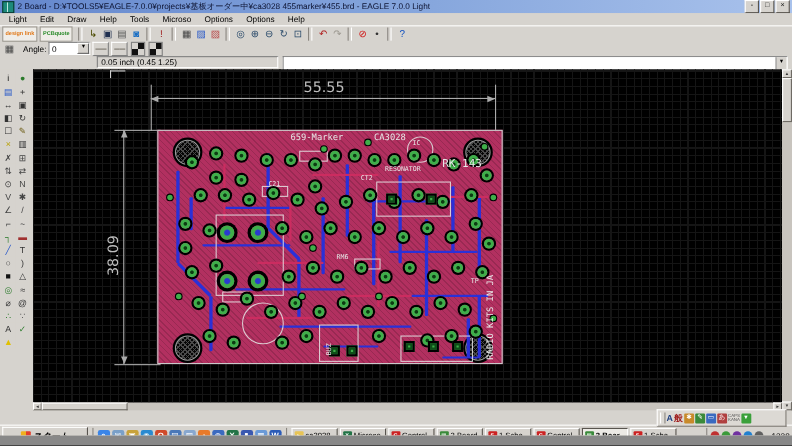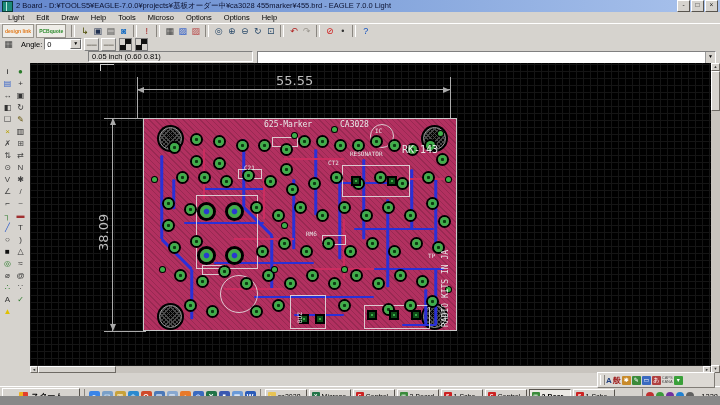--- a/index.html
+++ b/index.html
@@ -193,21 +193,21 @@
       <span class="val">0</span>
       <span class="drop">▼</span>
     </div>
     <div class="mini-btn">▬▬</div>
     <div class="mini-btn">▬▬</div>
     <div class="check-btn"></div>
     <div class="check-btn"></div>
   </div>
 
   <div class="coordrow">
-    <div class="coordbox">0.05 inch (0.60 0.81)</div>
+    <div class="coordbox">0.05 inch (0.45 1.25)</div>
     <div class="cmdwrap">
       <input value="" style="">
       <span class="drop">▼</span>
     </div>
   </div>
 
   <div class="palette" id="palette">
       <div class="pal-btn" style="color: rgb(17, 17, 17);">i</div>
       <div class="pal-btn" style="color: rgb(42, 122, 42);">●</div>
       <div class="pal-btn" style="color: rgb(40, 88, 200);">▤</div>
@@ -405,21 +405,21 @@
         <div class="via" style="left: 147.5px; top: 13.5px;"></div>
         <div class="via" style="left: 293.5px; top: 11.5px;"></div>
         <div class="via" style="left: 15.5px; top: 147.5px;"></div>
         <div class="via" style="left: 127.5px; top: 147.5px;"></div>
         <div class="via" style="left: 197.5px; top: 147.5px;"></div>
         <div class="via" style="left: 301.5px; top: 57.5px;"></div>
         <div class="via" style="left: 7.5px; top: 57.5px;"></div>
         <div class="via" style="left: 187.5px; top: 7.5px;"></div>
         <div class="via" style="left: 301.5px; top: 167.5px;"></div>
         <div class="via" style="left: 137.5px; top: 103.5px;"></div>
-        <div class="sl" style="left: 120px; top: 2px; font-size: 8px;">625-Marker</div>
+        <div class="sl" style="left: 120px; top: 2px; font-size: 8px;">659-Marker</div>
         <div class="sl" style="left: 196px; top: 2px; font-size: 8px;">CA3028</div>
         <div class="sl" style="left: 258px; top: 26px; font-size: 10px;">RK-143</div>
         <div class="sl" style="left: 206px; top: 32px; font-size: 6px;">RESONATOR</div>
         <div class="sl" style="left: 231px; top: 9px; font-size: 6px;">IC</div>
         <div class="sl" style="left: 184px; top: 41px; font-size: 6px;">CT2</div>
         <div class="sl" style="left: 100px; top: 46px; font-size: 6px;">C21</div>
         <div class="sl" style="left: 162px; top: 112px; font-size: 6px;">RM6</div>
         <div class="sl" style="left: 284px; top: 134px; font-size: 6px;">TP</div>
         <div class="sl" style="left: 298px; top: 208px; font-size: 8px; transform: rotate(-90deg);">RADIO KITS IN JA</div>
         <div class="sl" style="left: 153px; top: 204px; font-size: 6px; transform: rotate(-90deg);">BUZ</div>

